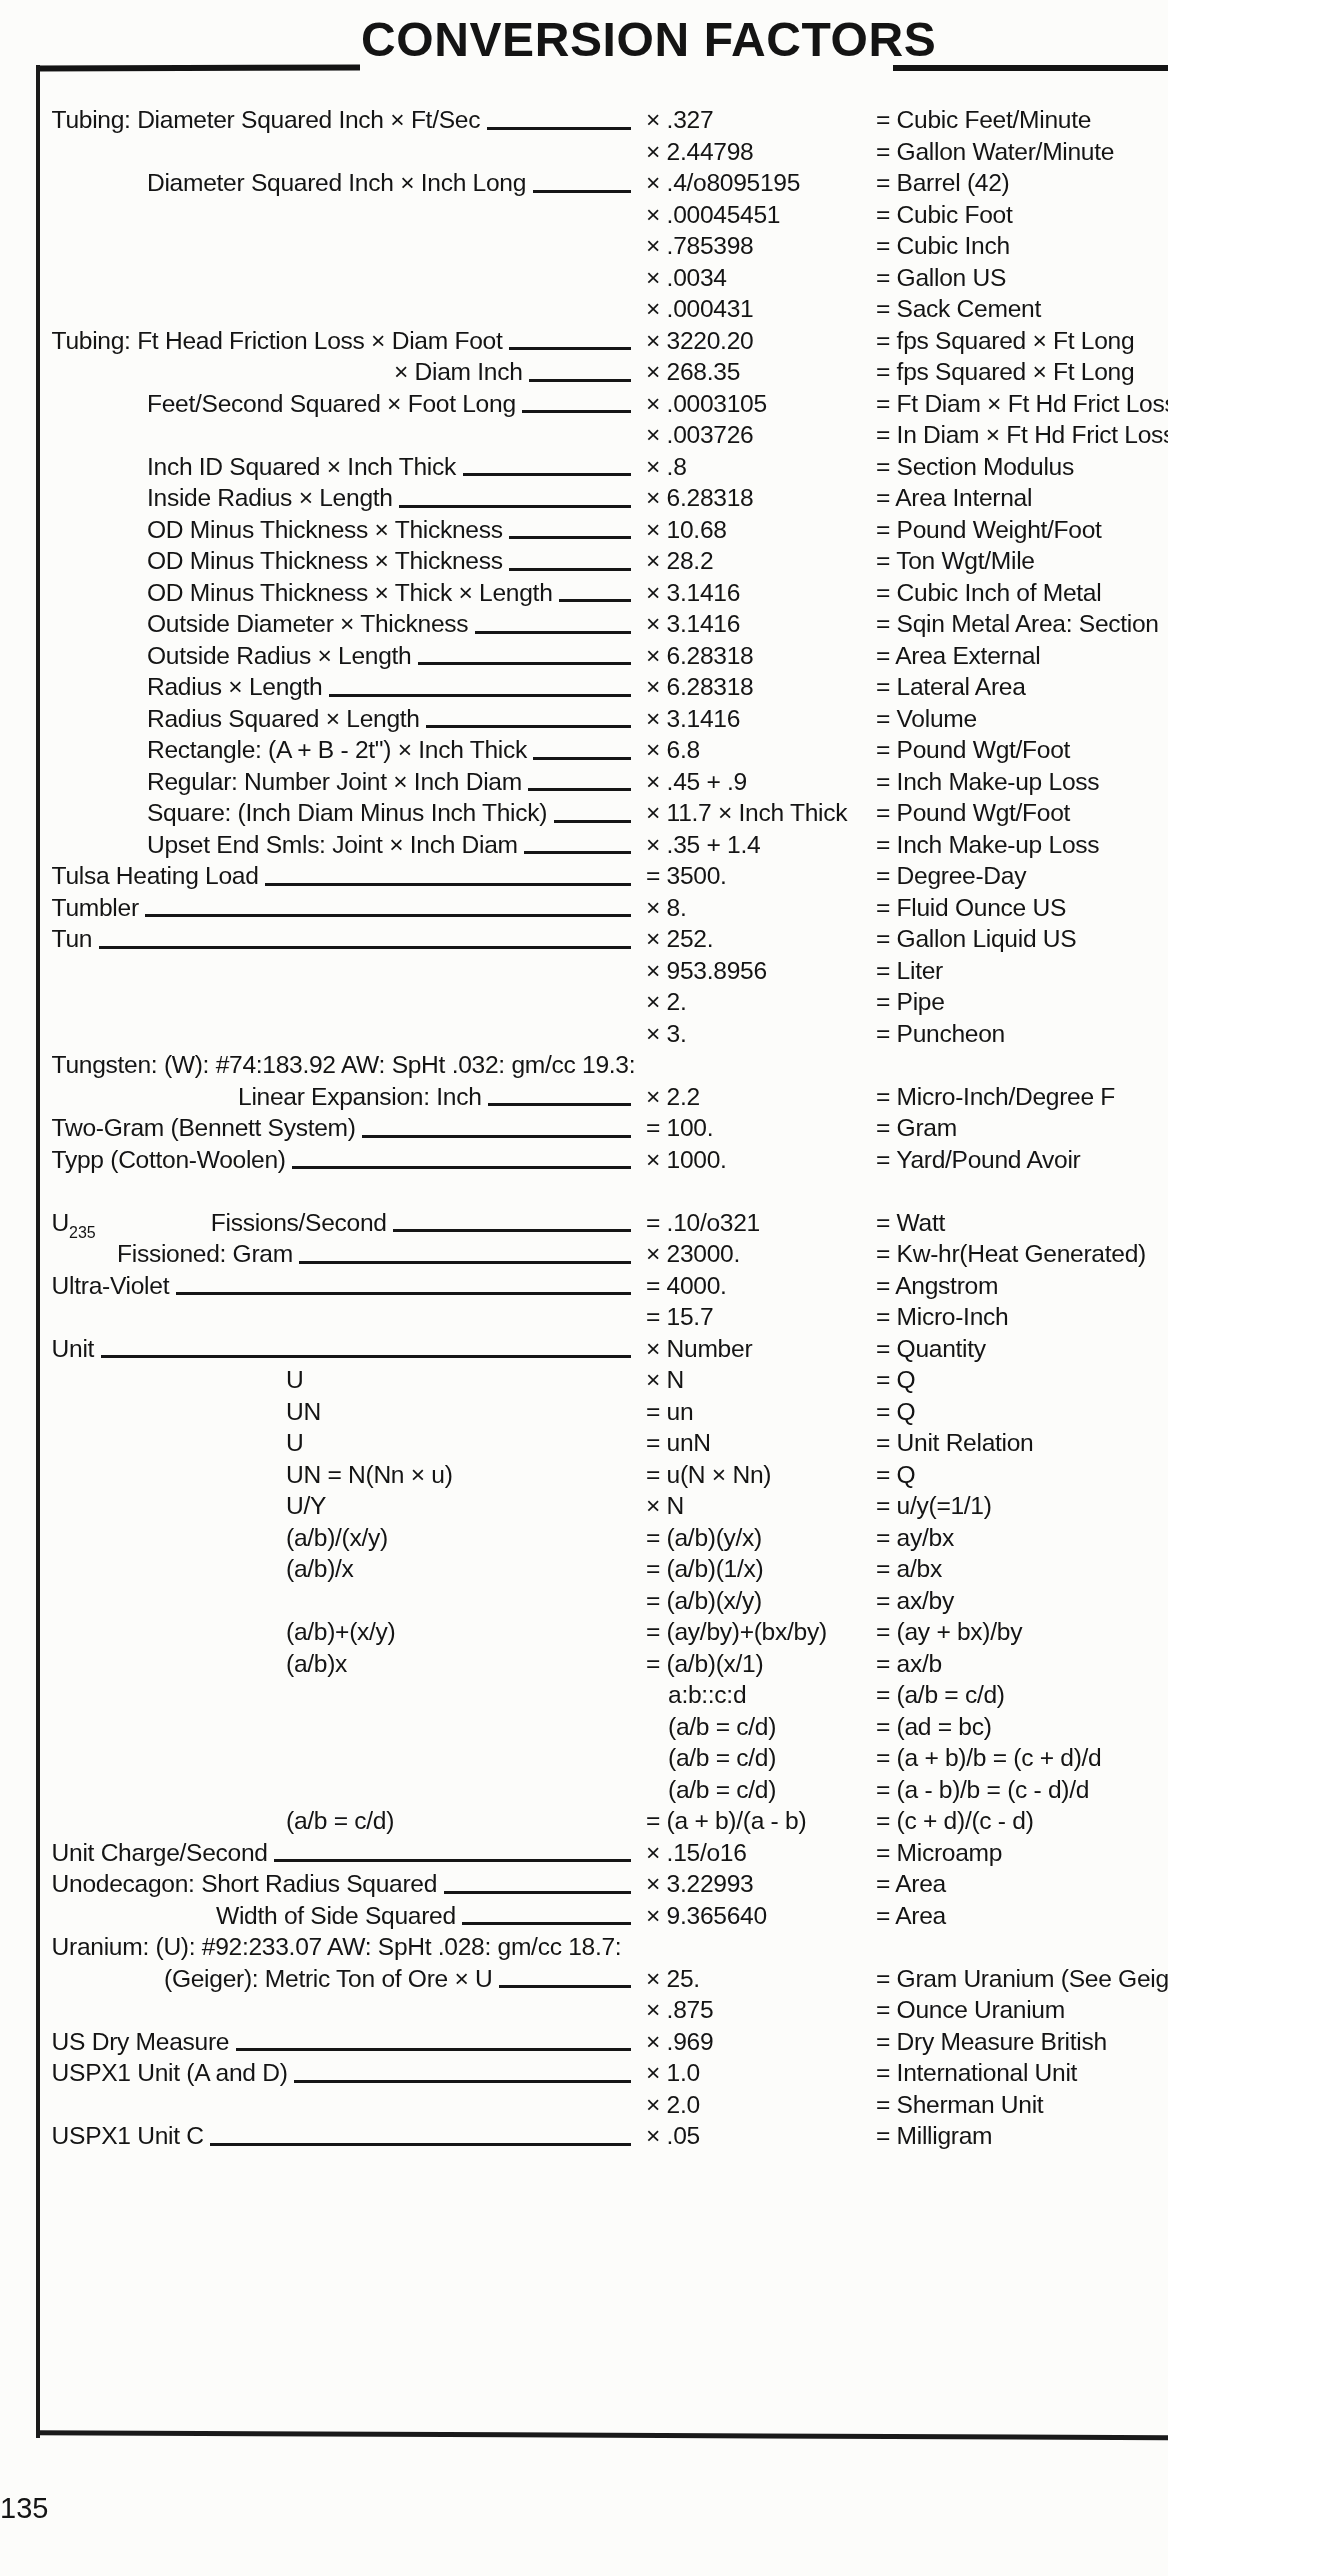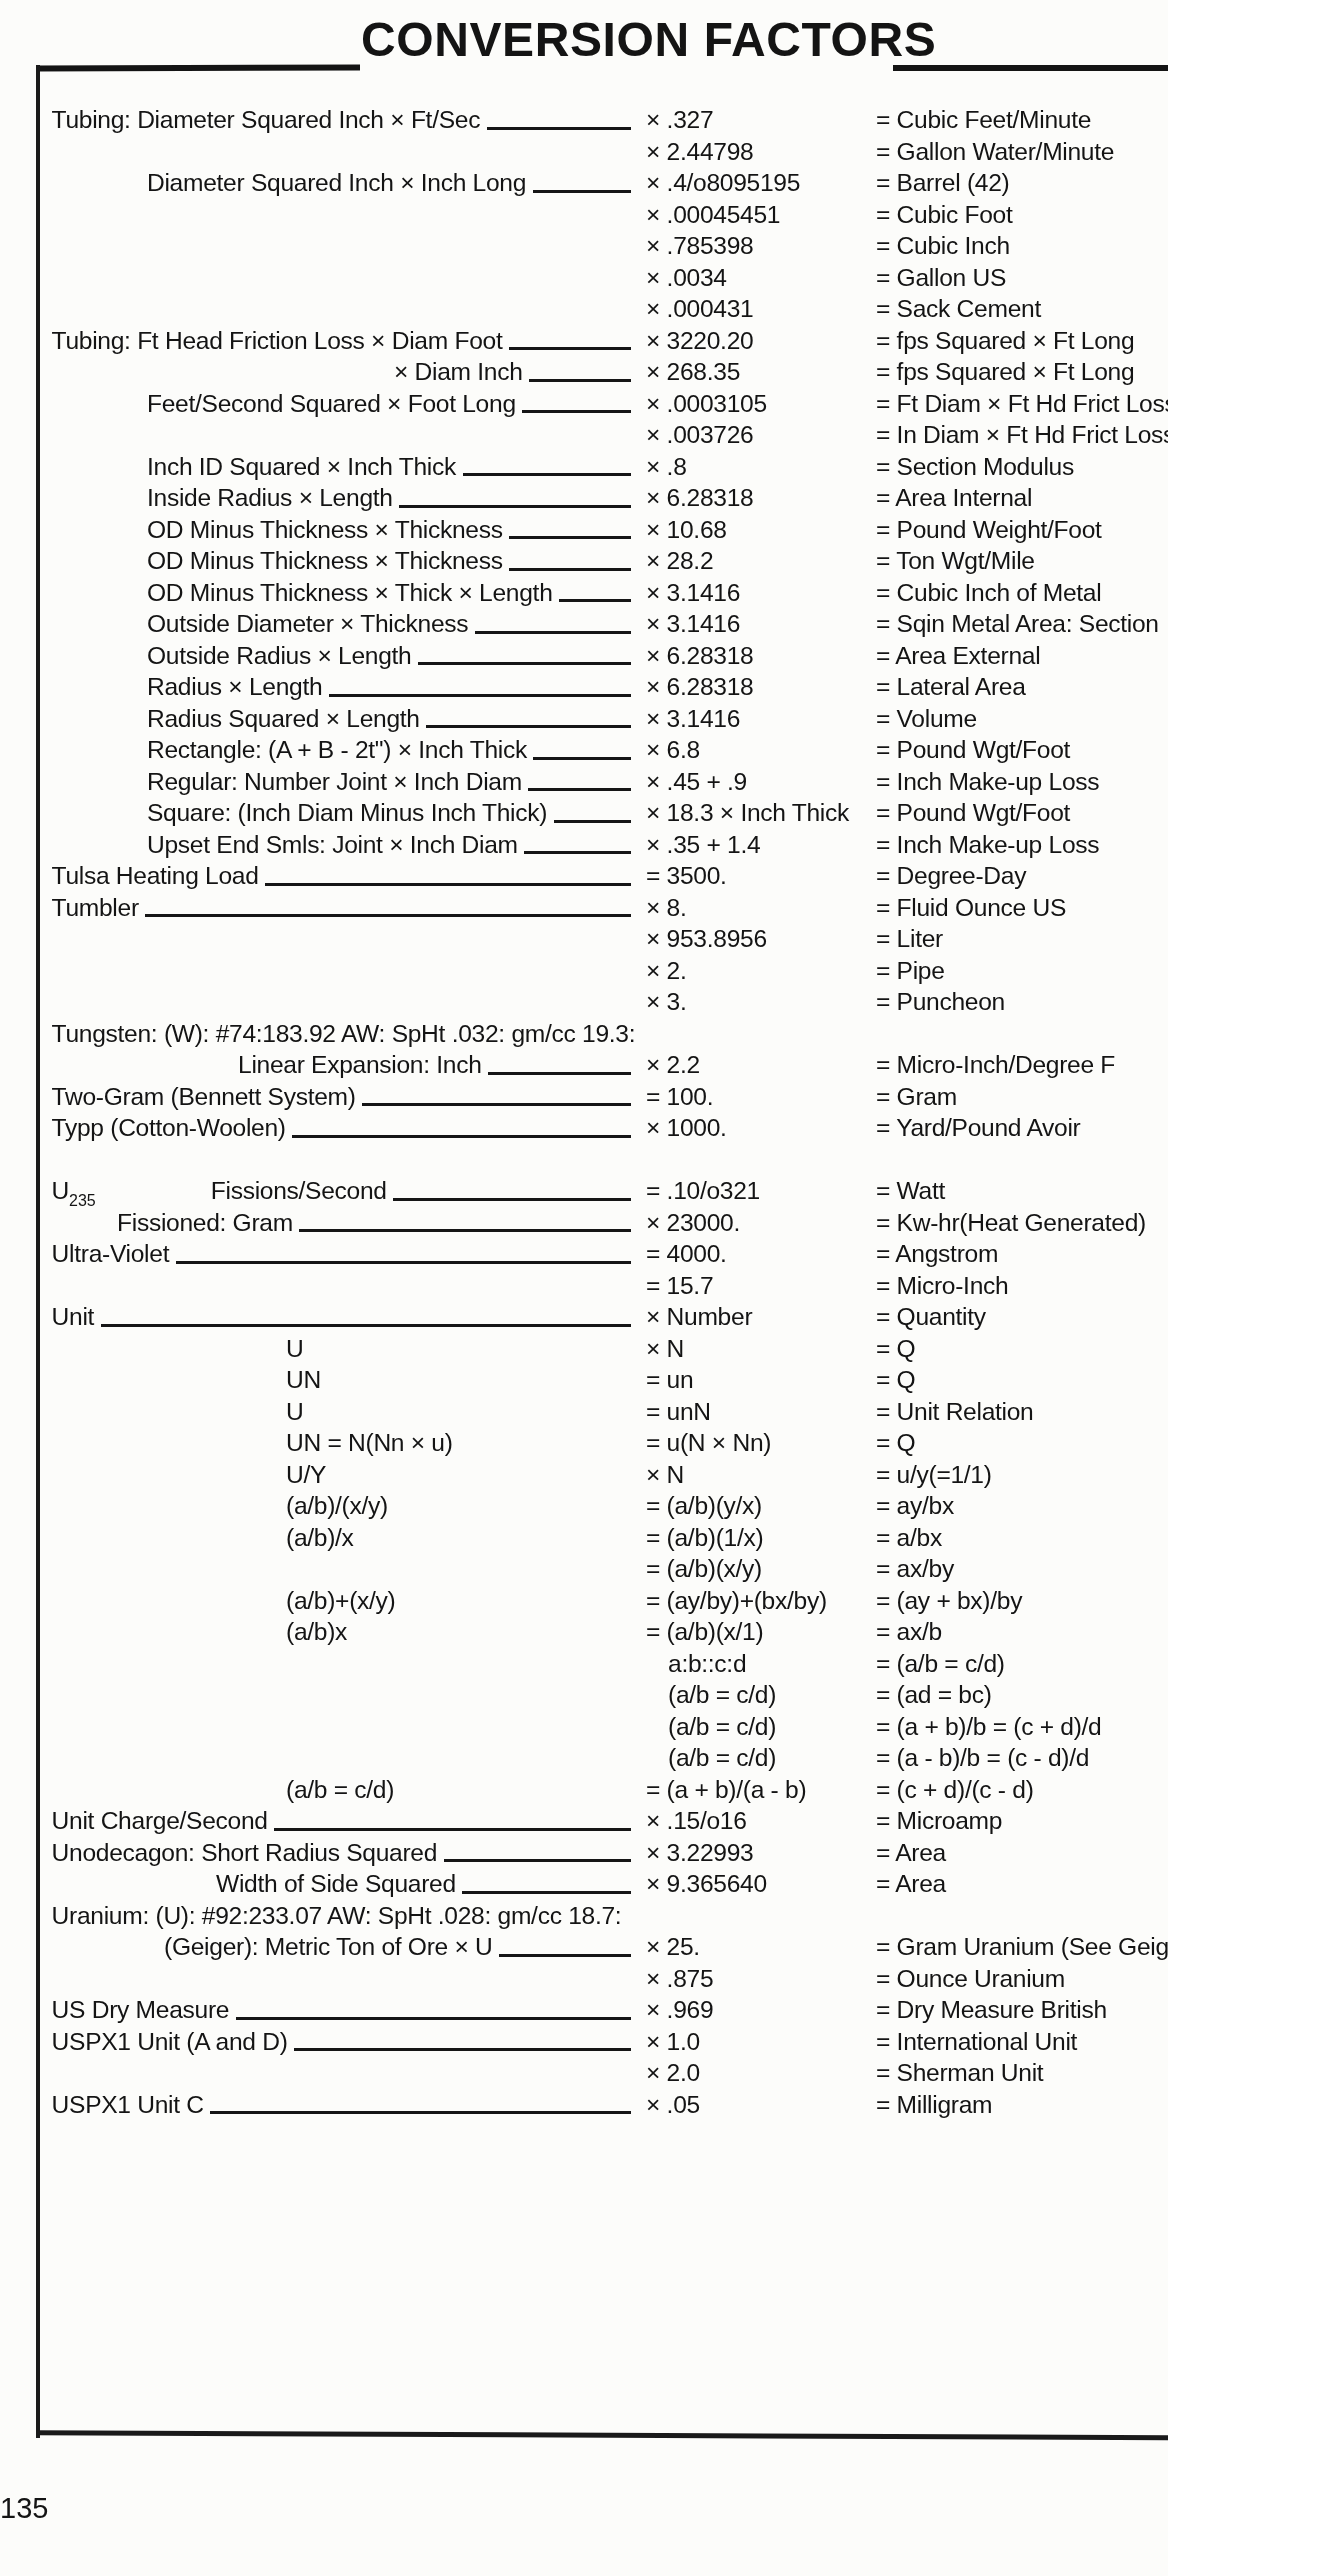--- a/index.html
+++ b/index.html
@@ -228,21 +228,21 @@
           <span class="leader"></span>
         </div>
         <span class="factor">× .45 + .9</span>
         <span class="result">= Inch Make-up Loss</span>
       </div>
       <div class="row">
         <div class="lbl i-l2">
           <span class="t">Square: (Inch Diam Minus Inch Thick)</span>
           <span class="leader"></span>
         </div>
-        <span class="factor">× 18.3 × Inch Thick</span>
+        <span class="factor">× 11.7 × Inch Thick</span>
         <span class="result">= Pound Wgt/Foot</span>
       </div>
       <div class="row">
         <div class="lbl i-l2">
           <span class="t">Upset End Smls: Joint × Inch Diam</span>
           <span class="leader"></span>
         </div>
         <span class="factor">× .35 + 1.4</span>
         <span class="result">= Inch Make-up Loss</span>
       </div>
@@ -256,20 +256,28 @@
       </div>
       <div class="row">
         <div class="lbl i-l0">
           <span class="t">Tumbler</span>
           <span class="leader"></span>
         </div>
         <span class="factor">× 8.</span>
         <span class="result">= Fluid Ounce US</span>
       </div>
       <div class="row">
+        <div class="lbl i-l0">
+          <span class="t">Tun</span>
+          <span class="leader"></span>
+        </div>
+        <span class="factor">× 252.</span>
+        <span class="result">= Gallon Liquid US</span>
+      </div>
+      <div class="row">
         <span class="factor">× 953.8956</span>
         <span class="result">= Liter</span>
       </div>
       <div class="row">
         <span class="factor">× 2.</span>
         <span class="result">= Pipe</span>
       </div>
       <div class="row">
         <span class="factor">× 3.</span>
         <span class="result">= Puncheon</span>

